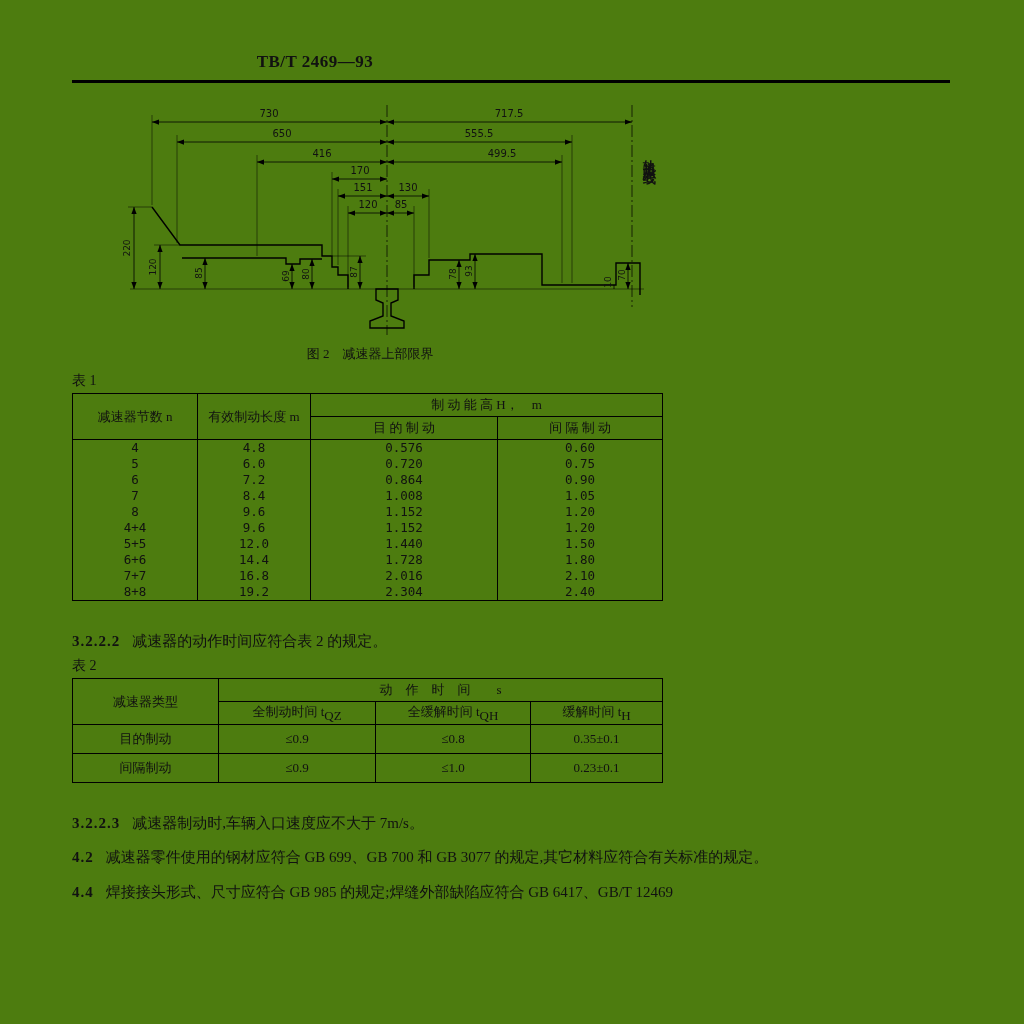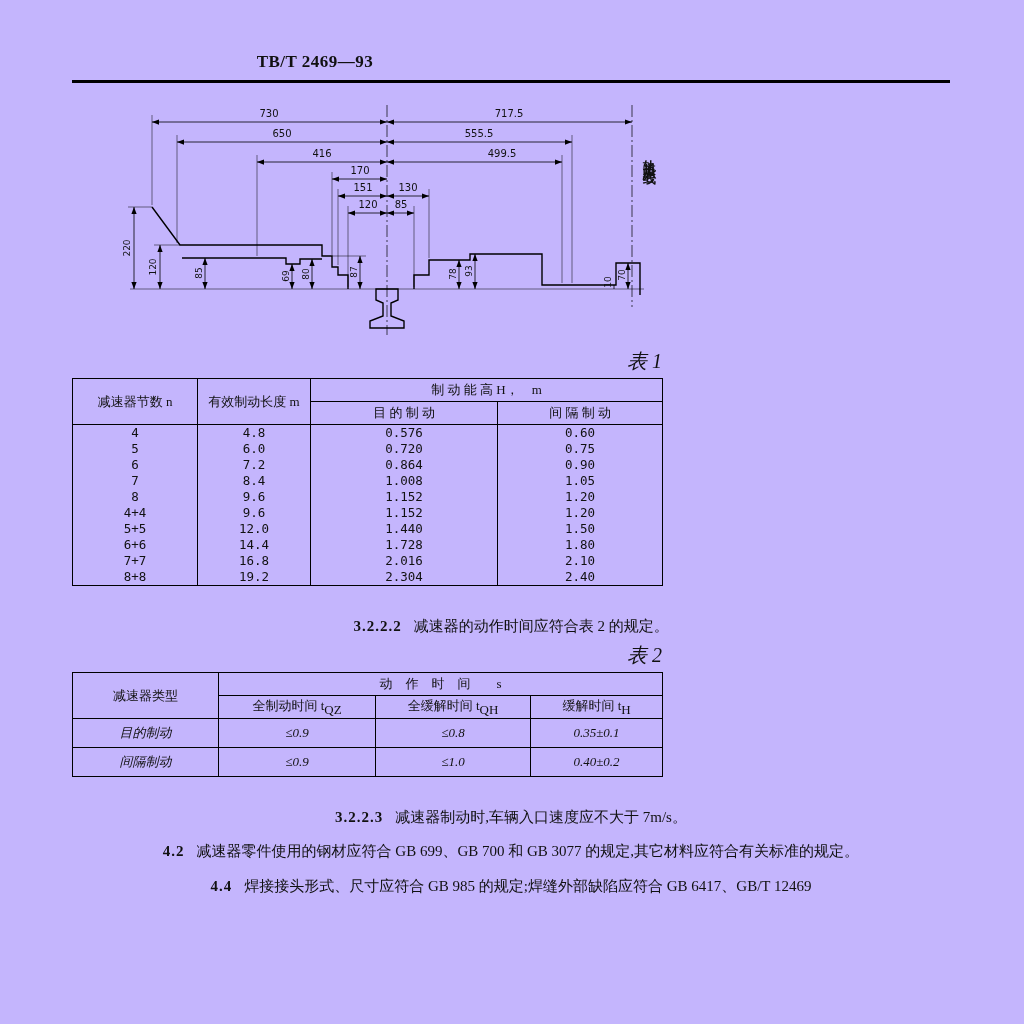--- a/index.html
+++ b/index.html
@@ -1,46 +1,46 @@
 <!DOCTYPE html>
 <html><head>
 <meta charset="utf-8">
 <style>
   html,body{margin:0;padding:0;background:#e8e8e8;}
   .page{
-    width:1024px;height:1024px;background:#c4b5fd;margin:0 auto;
+    width:1024px;height:1024px;background:#4d7c0f;margin:0 auto;
     box-sizing:border-box;padding:52px 74px 0 72px;position:relative;
     font-family:"Liberation Serif","DejaVu Serif",serif;color:#111;
   }
   .title{font-weight:bold;font-size:17px;letter-spacing:.5px;width:170px;text-align:center;margin-left:158px;}
   .rule{height:3px;background:#000;margin-top:8px;width:878px;}
   
   .fig{position:relative;width:620px;height:242px;margin-top:14px;}
   .fig svg{position:absolute;left:0;top:0;}
   .dl{stroke:#000;stroke-width:.8;}
   .ext{stroke:#000;stroke-width:.5;}
   .pro{stroke:#000;stroke-width:1.4;fill:none;}
   .cl{stroke:#000;stroke-width:.7;stroke-dasharray:12 3 2 3;}
   .dim{position:absolute;font-size:10px;transform:translateX(-50%);white-space:nowrap;font-family:"DejaVu Sans",sans-serif;}
   .dimv{position:absolute;font-size:9px;transform:translate(-50%,-50%) rotate(-90deg);white-space:nowrap;font-family:"DejaVu Sans",sans-serif;}
   .axis-label{position:absolute;left:568px;top:52px;writing-mode:vertical-rl;font-size:13px;font-weight:bold;letter-spacing:3px;}
   .fig-caption{width:596px;text-align:center;font-size:13px;margin-top:6px;}
-  .tbl-label{width:590px;text-align:right;font-size:20px;margin-top:9px;font-style:italic;}
+  .tbl-label{width:590px;text-align:left;font-size:14px;margin-top:9px;}
   
   table{border-collapse:collapse;width:590px;margin-top:3px;table-layout:fixed;padding-left:8px;}
   table,th,td{border:1px solid #000;}
   th,td{font-weight:normal;text-align:center;font-size:13px;padding:1px 3px;}
   th{height:20px;}
   .t1 tbody td{border-top:none;border-bottom:none;height:16px;line-height:16px;padding:0 3px;font-family:"DejaVu Sans Mono","Liberation Mono",monospace;font-size:12.5px;}
   .t1 col.c1{width:125px}.t1 col.c2{width:113px}.t1 col.c3{width:187px}.t1 col.c4{width:165px}
   .t2 col.c1{width:146px}.t2 col.c2{width:157px}.t2 col.c3{width:155px}.t2 col.c4{width:132px}
-  .t2 td{height:26px;font-style:italic;}
+  .t2 td{height:26px;}
   sub{font-size:13px;}
   
-  .para{font-size:15px;margin-top:16px;line-height:1.45;width:878px;text-align:center;}
+  .para{font-size:15px;margin-top:16px;line-height:1.45;width:878px;}
   .pnum{font-weight:bold;margin-right:12px;letter-spacing:1px;}
   .sec-head{font-size:15.5px;font-weight:bold;margin-top:26px;}
   .sec-head .pnum{margin-right:16px;}
 </style>
 </head>
 <body>
 
 <div class="page">
 
   <div class="title">TB/T 2469—93</div>
@@ -130,20 +130,21 @@
     <span class="dimv" style="left:234px;top:177px">80</span>
     <span class="dimv" style="left:282px;top:175px">87</span>
     <span class="dimv" style="left:381px;top:177px">78</span>
     <span class="dimv" style="left:397px;top:174px">93</span>
     <span class="dimv" style="left:536px;top:185px">10</span>
     <span class="dimv" style="left:550px;top:178px">70</span>
 
     <span class="axis-label">轨道中心线</span>
   </div>
 
+  <div class="fig-caption">图 2　减速器上部限界</div>
 
   <div class="tbl-label">表 1</div>
   <table class="t1">
     <colgroup>
         <col class="c1">
         <col class="c2">
         <col class="c3">
         <col class="c4">
       </colgroup>
     <thead>
@@ -248,21 +249,21 @@
         <tr>
           <td>目的制动</td>
           <td>≤0.9</td>
           <td>≤0.8</td>
           <td>0.35±0.1</td>
         </tr>
         <tr>
           <td>间隔制动</td>
           <td>≤0.9</td>
           <td>≤1.0</td>
-          <td>0.40±0.2</td>
+          <td>0.23±0.1</td>
         </tr>
       </tbody>
   </table>
 
   <div class="para" style="margin-top:30px">
     <span class="pnum">3.2.2.3</span><span>减速器制动时,车辆入口速度应不大于 7m/s。</span>
   </div>
 
 
   <div class="para" style="margin-top:12px">

